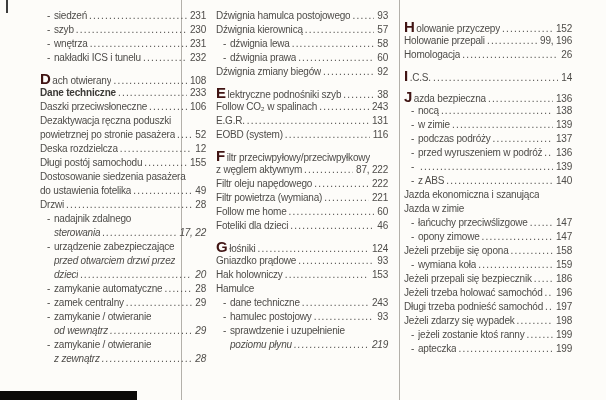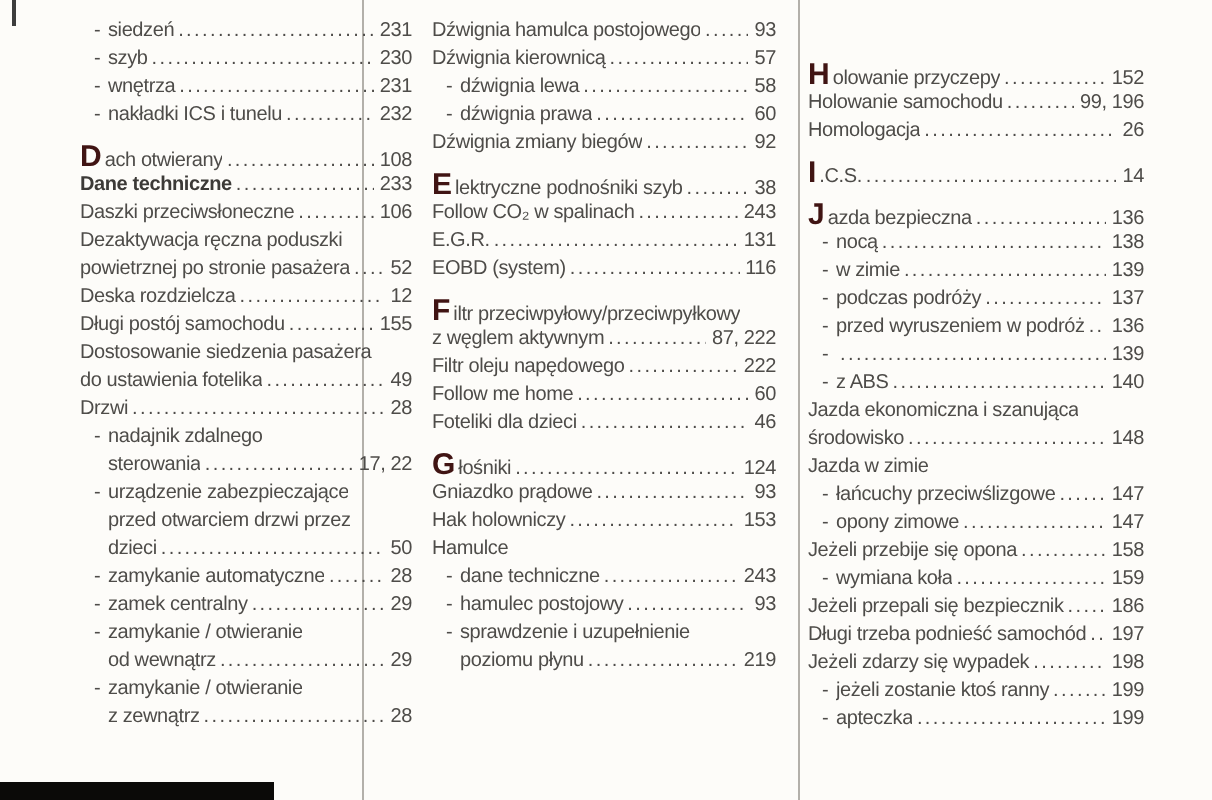--- a/index.html
+++ b/index.html
@@ -9,25 +9,25 @@
   *{margin:0;padding:0;box-sizing:border-box;}
   html,body{width:606px;height:400px;overflow:hidden;}
   body{
     position:relative;background:var(--background);
     font-family:"Liberation Sans","DejaVu Sans",sans-serif;
     color:var(--text);font-size:10px;letter-spacing:-0.2px;
   }
   .col{position:absolute;display:flex;flex-direction:column;}
   .col1{left:40px;top:9px;width:166px;}
   .col2{left:216px;top:9px;width:172px;}
-  .col3{left:404px;top:31px;width:168px;}
+  .col3{left:404px;top:20px;width:168px;}
   .row{display:flex;align-items:baseline;line-height:14px;height:14px;white-space:nowrap;}
   .row.gap{margin-top:7px;}
   .row.ind1{margin-left:7px;}
-  .row.ind2{margin-left:14px;}
+  .row.ind2{margin-left:14px;font-style:italic;}
   .dash{flex:0 0 7px;}
   .lbl{flex:0 1 auto;overflow:hidden;}
   .lbl.bold{font-weight:bold;color:var(--bold_text);}
   .cap{font-size:15px;font-weight:bold;color:var(--section_cap);margin-right:1.5px;letter-spacing:0;}
   .dots{flex:1 1 0;min-width:2px;overflow:hidden;margin:0 3px 0 2px;}
   .dots::after{content:"................................................................................";letter-spacing:1.2px;}
   .pg{flex:0 0 auto;text-align:right;}
   .vrule{position:absolute;top:0;width:1px;height:400px;background:var(--divider);}
   .vrule1{left:181px;}
   .vrule2{left:399px;}
@@ -124,21 +124,21 @@
     <div class="row ind1">
       <span class="dash">-</span>
       <span class="lbl">urządzenie zabezpieczające</span>
     </div>
     <div class="row ind2">
       <span class="lbl">przed otwarciem drzwi przez</span>
     </div>
     <div class="row ind2">
       <span class="lbl">dzieci</span>
       <span class="dots"></span>
-      <span class="pg">50</span>
+      <span class="pg">20</span>
     </div>
     <div class="row ind1">
       <span class="dash">-</span>
       <span class="lbl">zamykanie automatyczne</span>
       <span class="dots"></span>
       <span class="pg">28</span>
     </div>
     <div class="row ind1">
       <span class="dash">-</span>
       <span class="lbl">zamek centralny</span>
@@ -219,20 +219,25 @@
       <span class="lbl">z węglem aktywnym</span>
       <span class="dots"></span>
       <span class="pg">87, 222</span>
     </div>
     <div class="row">
       <span class="lbl">Filtr oleju napędowego</span>
       <span class="dots"></span>
       <span class="pg">222</span>
     </div>
     <div class="row">
+      <span class="lbl">Filtr powietrza (wymiana)</span>
+      <span class="dots"></span>
+      <span class="pg">221</span>
+    </div>
+    <div class="row">
       <span class="lbl">Follow me home</span>
       <span class="dots"></span>
       <span class="pg">60</span>
     </div>
     <div class="row">
       <span class="lbl">Foteliki dla dzieci</span>
       <span class="dots"></span>
       <span class="pg">46</span>
     </div>
     <div class="row gap">
@@ -275,21 +280,21 @@
       <span class="pg">219</span>
     </div>
   </div>
 <div class="col col3">
     <div class="row">
       <span class="lbl"><span class="cap">H</span>olowanie przyczepy</span>
       <span class="dots"></span>
       <span class="pg">152</span>
     </div>
     <div class="row">
-      <span class="lbl">Holowanie samochodu</span>
+      <span class="lbl">Holowanie przepali</span>
       <span class="dots"></span>
       <span class="pg">99, 196</span>
     </div>
     <div class="row">
       <span class="lbl">Homologacja</span>
       <span class="dots"></span>
       <span class="pg">26</span>
     </div>
     <div class="row gap">
       <span class="lbl"><span class="cap">I</span>.C.S.</span>
@@ -333,25 +338,20 @@
     <div class="row ind1">
       <span class="dash">-</span>
       <span class="lbl">z ABS</span>
       <span class="dots"></span>
       <span class="pg">140</span>
     </div>
     <div class="row">
       <span class="lbl">Jazda ekonomiczna i szanująca</span>
     </div>
     <div class="row">
-      <span class="lbl">środowisko</span>
-      <span class="dots"></span>
-      <span class="pg">148</span>
-    </div>
-    <div class="row">
       <span class="lbl">Jazda w zimie</span>
     </div>
     <div class="row ind1">
       <span class="dash">-</span>
       <span class="lbl">łańcuchy przeciwślizgowe</span>
       <span class="dots"></span>
       <span class="pg">147</span>
     </div>
     <div class="row ind1">
       <span class="dash">-</span>
@@ -367,20 +367,25 @@
     <div class="row ind1">
       <span class="dash">-</span>
       <span class="lbl">wymiana koła</span>
       <span class="dots"></span>
       <span class="pg">159</span>
     </div>
     <div class="row">
       <span class="lbl">Jeżeli przepali się bezpiecznik</span>
       <span class="dots"></span>
       <span class="pg">186</span>
+    </div>
+    <div class="row">
+      <span class="lbl">Jeżeli trzeba holować samochód</span>
+      <span class="dots"></span>
+      <span class="pg">196</span>
     </div>
     <div class="row">
       <span class="lbl">Długi trzeba podnieść samochód</span>
       <span class="dots"></span>
       <span class="pg">197</span>
     </div>
     <div class="row">
       <span class="lbl">Jeżeli zdarzy się wypadek</span>
       <span class="dots"></span>
       <span class="pg">198</span>

